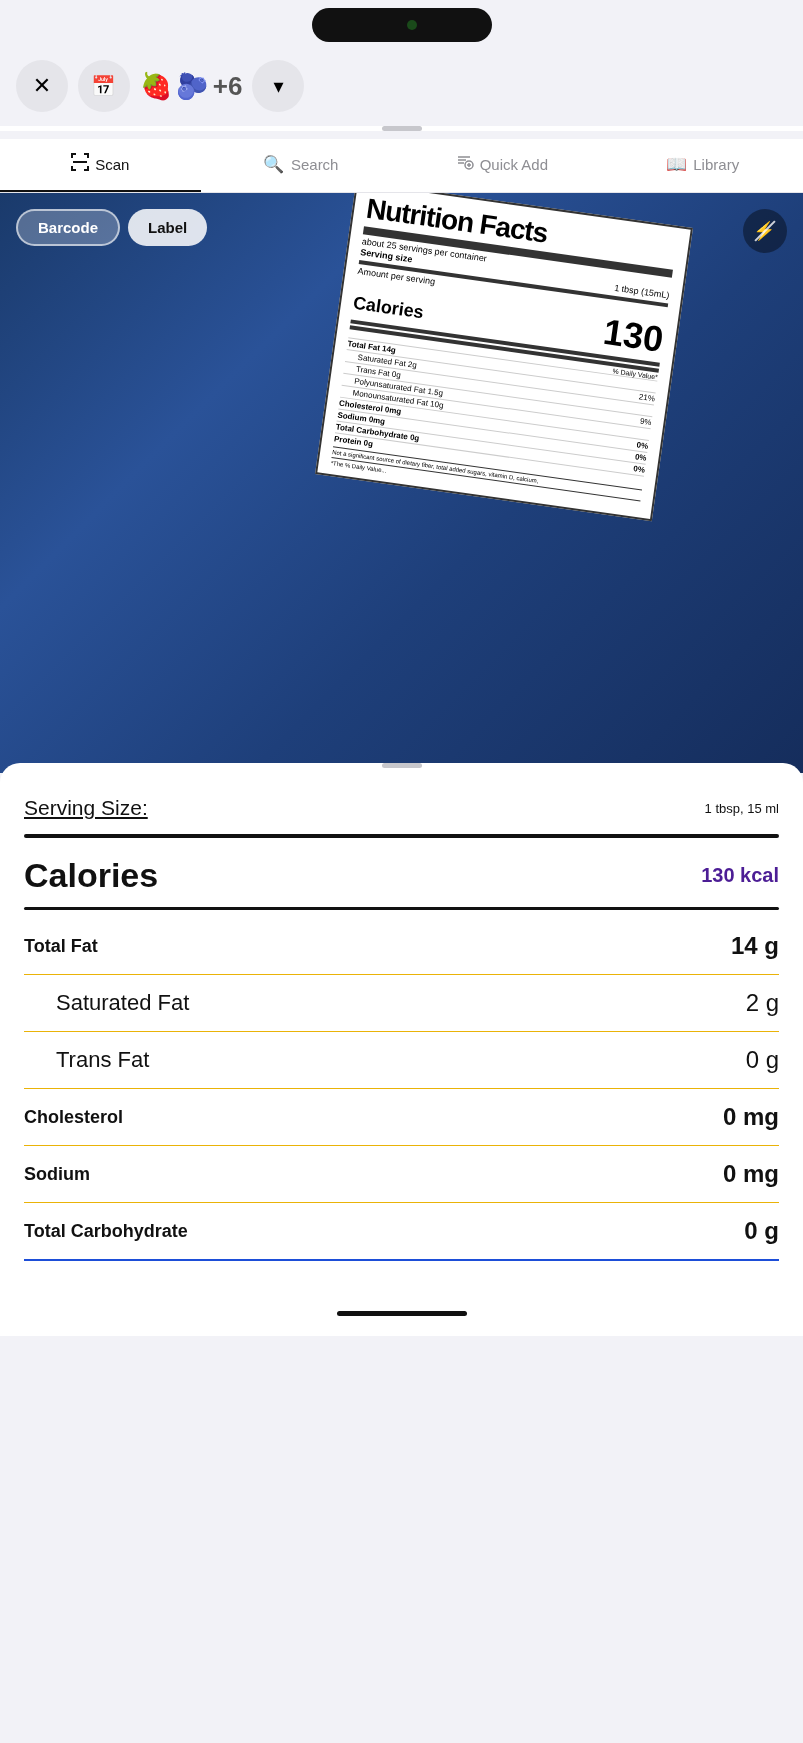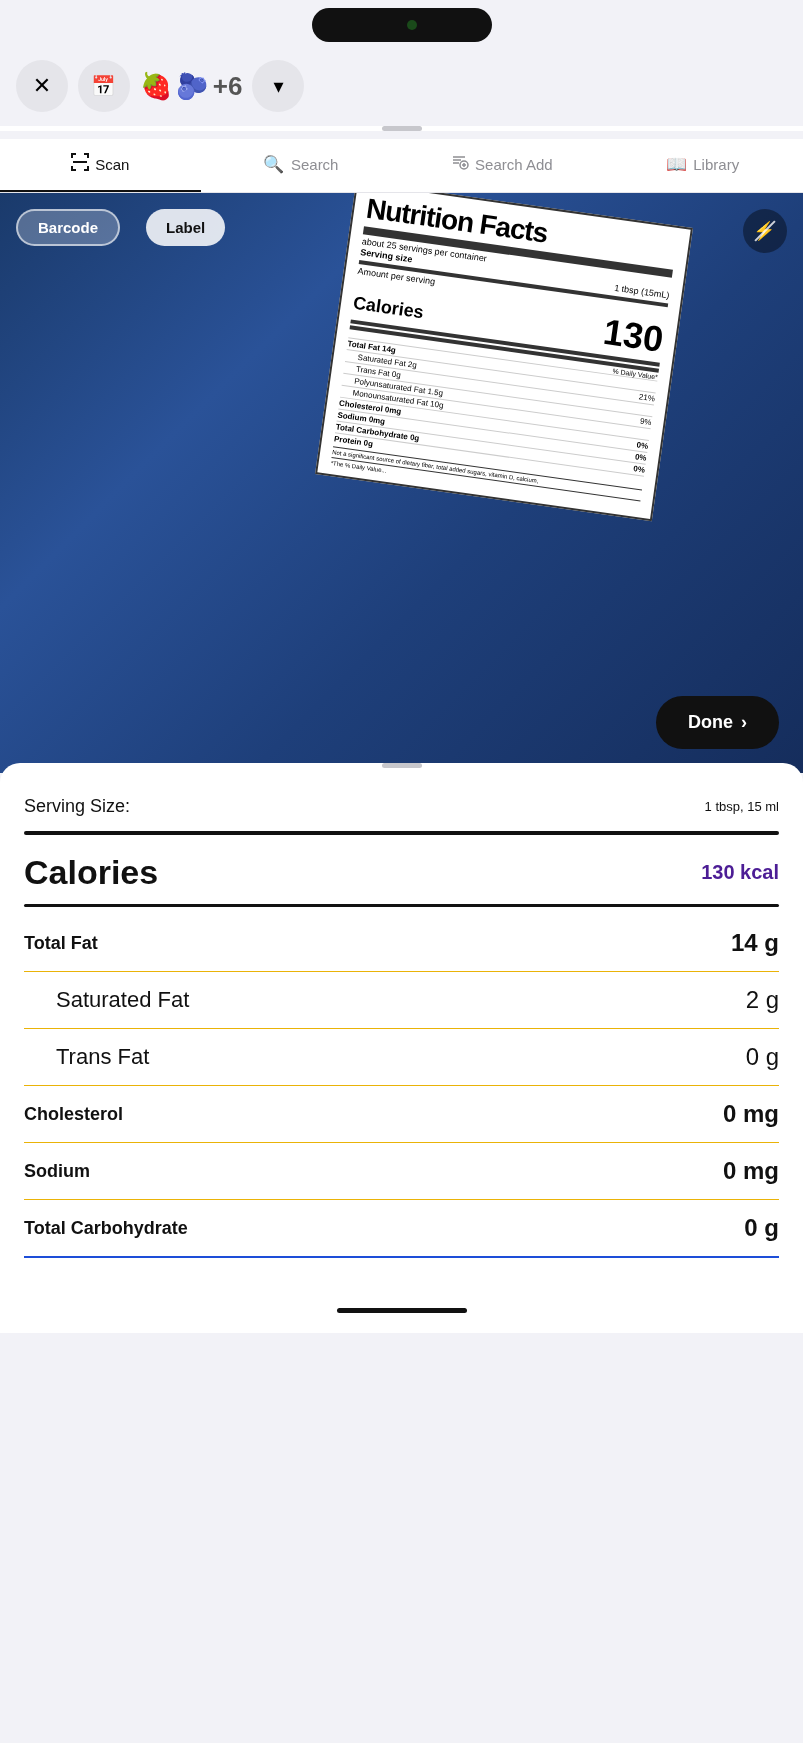--- a/index.html
+++ b/index.html
@@ -200,21 +200,21 @@
     .nf-row.indent { padding-left: 12px; }
     .nf-dv-header { font-size: 7px; text-align: right; border-top: 4px solid #333; padding-top: 1px; }
     .nf-footnote { font-size: 6px; border-top: 1px solid #333; margin-top: 2px; padding-top: 2px; }
 
     
     .scan-overlay-btns {
       position: absolute;
       top: 16px;
       left: 16px;
       display: flex;
-      gap: 26px;
+      gap: 8px;
     }
     .scan-btn {
       padding: 8px 20px;
       border-radius: 20px;
       border: none;
       font-size: 15px;
       font-weight: 600;
       cursor: pointer;
     }
     .scan-btn.outline {
@@ -276,22 +276,23 @@
       margin: 10px auto 16px;
     }
 
     .serving-row {
       display: flex;
       justify-content: space-between;
       align-items: center;
       padding: 12px 0;
     }
     .serving-label {
-      font-size: 18px;
-      color: #111;
+      font-size: 21px;
+      color: #111;
+      text-decoration: underline;
     }
     .serving-value {
       font-size: 13px;
       color: #111;
     }
 
     .thick-divider {
       height: 4px;
       background: #111;
       border-radius: 2px;
@@ -406,21 +407,21 @@
   </div>
   <div class="tab-item">
     <span class="tab-icon">
       <svg width="18" height="18" viewBox="0 0 18 18" fill="currentColor">
         <path d="M2 4 L14 4 M2 7 L10 7 M2 10 L8 10" stroke="currentColor" stroke-width="1.5" fill="none"></path>
         <circle cx="13" cy="12" r="4" fill="none" stroke="currentColor" stroke-width="1.5"></circle>
         <line x1="11" y1="12" x2="15" y2="12" stroke="currentColor" stroke-width="1.5"></line>
         <line x1="13" y1="10" x2="13" y2="14" stroke="currentColor" stroke-width="1.5"></line>
       </svg>
     </span>
-    <span class="tab-label">Search Add</span>
+    <span class="tab-label">Quick Add</span>
   </div>
   <div class="tab-item">
     <span class="tab-icon">📖</span>
     <span class="tab-label">Library</span>
   </div>
 </div>
 
 <div class="camera-area">
 
   <div class="nutrition-label-container">
@@ -485,24 +486,20 @@
     <button class="scan-btn filled">
       <span>Label</span>
     </button>
   </div>
 
   <button class="flash-btn">
     <span style="font-size:18px;">⚡</span>
     <span style="position:absolute;width:2px;height:28px;background:white;transform:rotate(45deg);top:8px;left:21px;opacity:0.8;"></span>
   </button>
 
-  <button class="done-btn">
-    <span>Done</span>
-    <span>›</span>
-  </button>
 </div>
 
 <div class="nutrition-panel">
   <div class="panel-drag"></div>
 
   <div class="serving-row">
     <span class="serving-label">Serving Size:</span>
     <span class="serving-value">1 tbsp, 15 ml</span>
   </div>
 

